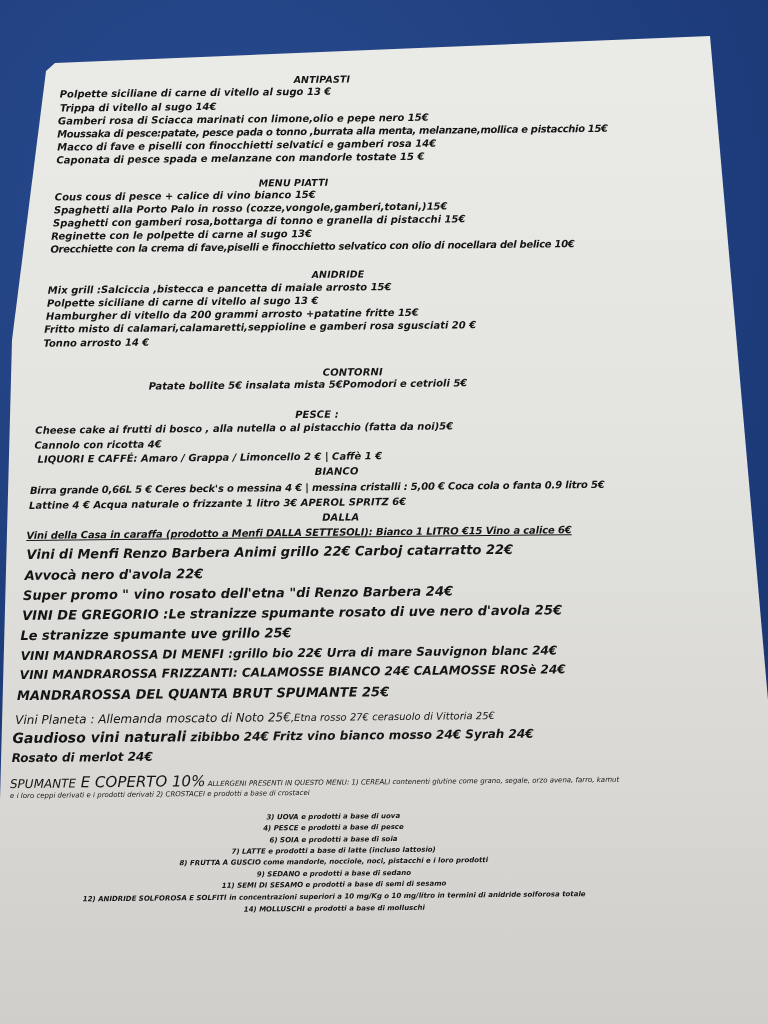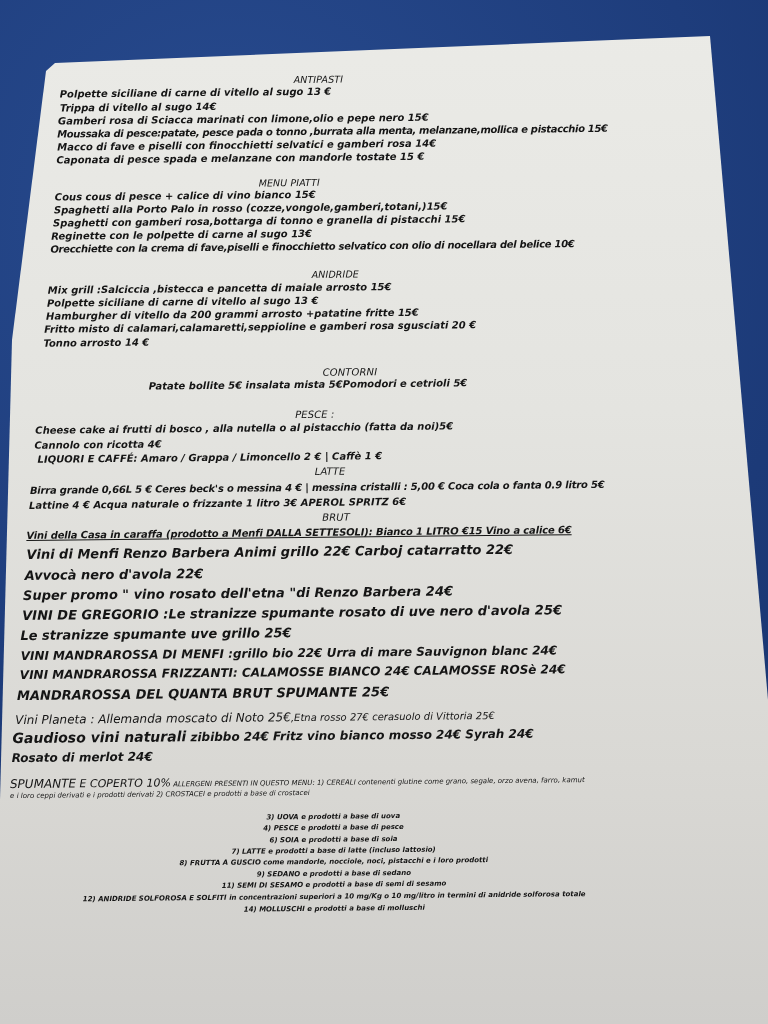--- a/index.html
+++ b/index.html
@@ -15,21 +15,21 @@
       clip-path: polygon(46px 71px, 55px 63px, 710px 36px, 768px 700px, 768px 1024px, 0px 1024px, 0px 800px, 12px 340px);
     }
     .content {
       position: absolute; left: 0; top: 0; width: 768px; height: 1024px;
       color: #151515;
       font-style: italic;
       transform: rotate(-0.6deg);
       transform-origin: 400px 500px;
     }
     .line { position: absolute; white-space: nowrap; }
-    .hdr { font-size: 9.5px; font-weight: normal; letter-spacing: 0.1px; }
+    .hdr { font-size: 9.5px; font-weight: bold; letter-spacing: 0.1px; }
     .s10b { font-size: 10px; font-weight: bold; }
     .s11 { font-size: 11px; font-weight: bold; }
     .s13 { font-size: 13px; font-weight: bold; }
     .s12 { font-size: 12px; font-weight: bold; }
     .s14 { font-size: 14px; font-weight: bold; }
     .s7 { font-size: 7px; font-weight: bold; }
     .underline { text-decoration: underline; }
     .center { text-align: center; width: 520px; }
   </style>
 </head>
@@ -62,44 +62,44 @@
   <div class="line s10b" style="left:45px;top:334px;">Tonno arrosto 14 €</div>
 
   <div class="line hdr" style="left:324px;top:366px;font-size:10px;">CONTORNI</div>
   <div class="line s10b" style="left:150px;top:378px;">Patate bollite  5€  insalata mista 5€Pomodori e cetrioli 5€</div>
 
   <div class="line hdr" style="left:296px;top:408px;font-size:10px;">PESCE  :</div>
   <div class="line s10b" style="left:36px;top:421px;">Cheese cake ai frutti di bosco , alla nutella o al pistacchio (fatta da noi)5€</div>
   <div class="line s10b" style="left:35px;top:436px;">Cannolo con ricotta 4€</div>
   <div class="line s10b" style="left:38px;top:450px;">LIQUORI E CAFFÉ: Amaro / Grappa / Limoncello 2 €  | Caffè 1 €</div>
 
-  <div class="line hdr" style="left:315px;top:465px;font-size:10px;">LATTE</div>
+  <div class="line hdr" style="left:315px;top:465px;font-size:10px;">BIANCO</div>
   <div class="line s10b" style="left:30px;top:481px;letter-spacing:-0.2px;">Birra grande 0,66L 5 € Ceres beck's o messina 4 € | messina cristalli : 5,00 € Coca cola o fanta 0.9 litro 5€</div>
   <div class="line s10b" style="left:29px;top:496px;">Lattine 4 €  Acqua  naturale o frizzante 1 litro 3€ APEROL SPRITZ 6€</div>
 
-  <div class="line hdr" style="left:322px;top:511px;font-size:10px;">BRUT</div>
+  <div class="line hdr" style="left:322px;top:511px;font-size:10px;">DALLA</div>
   <div class="line s10b underline" style="left:26px;top:526px;letter-spacing:-0.15px;">Vini della Casa in caraffa (prodotto a Menfi DALLA SETTESOLI): Bianco 1 LITRO €15  Vino a calice 6€</div>
   <div class="line s13" style="left:26px;top:543px;">Vini  di Menfi Renzo Barbera Animi grillo 22€  Carboj catarratto 22€</div>
   <div class="line s13" style="left:24px;top:564px;">Avvocà nero d'avola 22€</div>
   <div class="line s13" style="left:22px;top:584px;">Super promo  " vino rosato dell'etna "di Renzo Barbera 24€</div>
   <div class="line s13" style="left:21px;top:604px;">VINI DE GREGORIO :Le stranizze spumante rosato di  uve nero d'avola 25€</div>
   <div class="line s13" style="left:19px;top:624px;">Le stranizze spumante uve grillo  25€</div>
   <div class="line s12" style="left:19px;top:645px;">VINI MANDRAROSSA DI MENFI :grillo bio 22€  Urra di mare Sauvignon blanc  24€</div>
   <div class="line s12" style="left:18px;top:664px;">VINI MANDRAROSSA FRIZZANTI: CALAMOSSE BIANCO 24€ CALAMOSSE ROSè 24€</div>
   <div class="line s13" style="left:15px;top:684px;">MANDRAROSSA DEL QUANTA  BRUT SPUMANTE 25€</div>
   <div class="line" style="left:13px;top:705px;">
     <span class="s11" style="font-weight:normal;font-size:12px;">Vini Planeta : Allemanda moscato di Noto 25€</span><span style="font-size:10px;">,Etna rosso 27€ cerasuolo di Vittoria 25€</span>
   </div>
   <div class="line" style="left:10px;top:724px;">
     <span class="s14">Gaudioso vini naturali</span><span class="s12"> zibibbo 24€ Fritz vino bianco mosso 24€   Syrah 24€</span>
   </div>
   <div class="line s12" style="left:9px;top:747px;">Rosato di merlot 24€</div>
 
   <div class="line" style="left:7px;top:769px;">
-    <span style="font-size:12px;font-weight:normal;">SPUMANTE</span><span style="font-size:11px;"> E COPERTO 10%</span><span style="font-size:7px;"> ALLERGENI PRESENTI IN QUESTO MENU:  1) CEREALI contenenti glutine come grano, segale, orzo avena, farro, kamut</span>
+    <span style="font-size:12px;font-weight:normal;">SPUMANTE</span><span style="font-size:15px;"> E COPERTO 10%</span><span style="font-size:7px;"> ALLERGENI PRESENTI IN QUESTO MENU:  1) CEREALI contenenti glutine come grano, segale, orzo avena, farro, kamut</span>
   </div>
   <div class="line" style="left:7px;top:788px;font-size:7px;">e i loro ceppi derivati e i    prodotti derivati 2) CROSTACEI e prodotti a base di crostacei</div>
 
   <div class="line s7 center" style="left:70px;top:812px;">3) UOVA e prodotti a base di uova</div>
   <div class="line s7 center" style="left:70px;top:823px;">4) PESCE e prodotti a base di pesce</div>
   <div class="line s7 center" style="left:70px;top:835px;">6) SOIA e prodotti a base di soia</div>
   <div class="line s7 center" style="left:70px;top:846px;">7) LATTE e prodotti a base di latte (incluso lattosio)</div>
   <div class="line s7 center" style="left:70px;top:857px;">8) FRUTTA A GUSCIO come mandorle, nocciole, noci, pistacchi e i loro prodotti</div>
   <div class="line s7 center" style="left:70px;top:869px;">9) SEDANO e prodotti a base di sedano</div>
   <div class="line s7 center" style="left:70px;top:880px;">11) SEMI DI SESAMO e prodotti a base di semi di sesamo</div>

